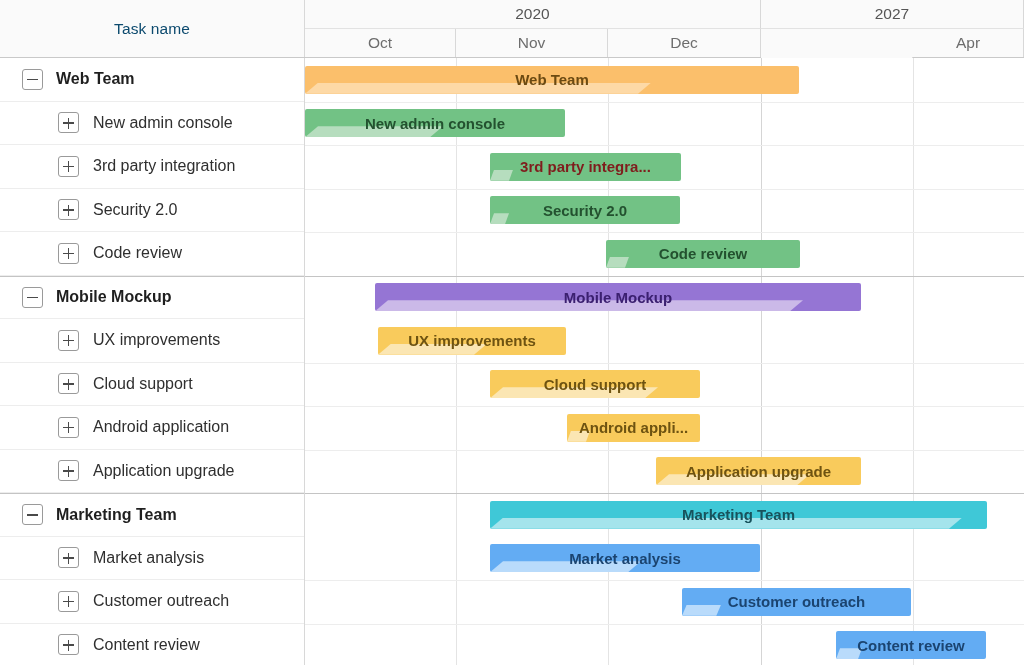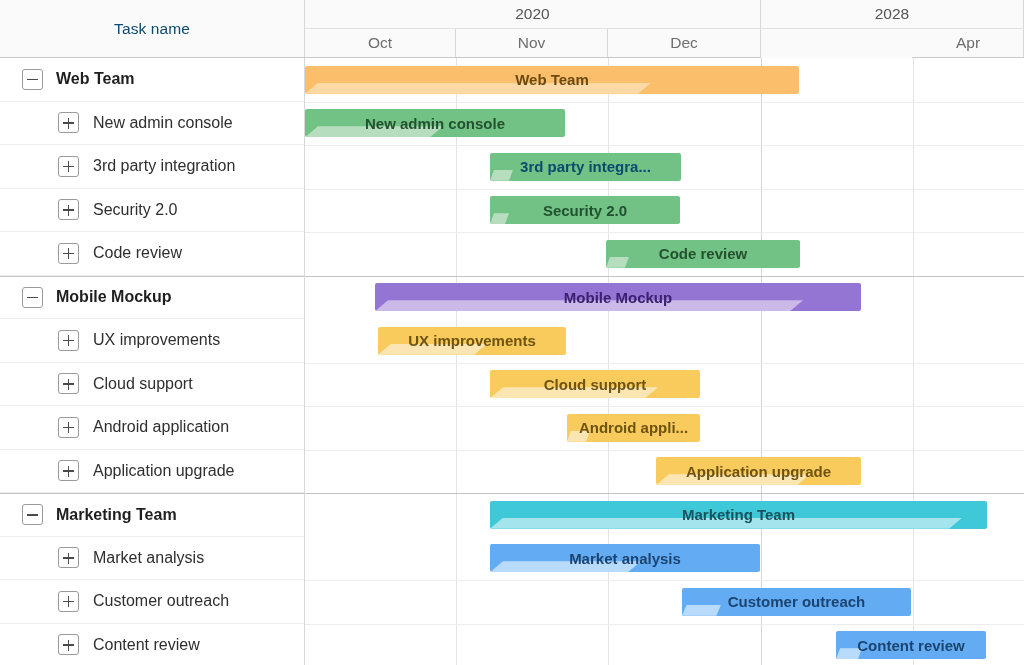--- a/index.html
+++ b/index.html
@@ -218,21 +218,21 @@
 <body>
 
 <div class="gantt">
 
   <div class="header">
     <div class="hdr-taskcol">
       <span>Task name</span>
     </div>
     <div class="hdr-years" id="hdr-years">
         <div class="hdr-year" style="left: 0px; width: 456px;">2020</div>
-        <div class="hdr-year" style="left: 456px; width: 263px;">2028</div>
+        <div class="hdr-year" style="left: 456px; width: 263px;">2027</div>
       </div>
     <div class="hdr-months" id="hdr-months">
         <div class="hdr-month" style="left: 0px; width: 151px;">Oct</div>
         <div class="hdr-month" style="left: 151px; width: 152px;">Nov</div>
         <div class="hdr-month" style="left: 303px; width: 153px;">Dec</div>
         <div class="hdr-month" style="left: 456px; width: 152px; margin-top: 28px;">Jan</div>
         <div class="hdr-month" style="left: 608px; width: 111px;">Apr</div>
       </div>
   </div>
 
@@ -320,21 +320,21 @@
         </div>
       </div>
       <div class="bar" style="left: 0px; width: 260px; top: 51.25px; background: rgb(114, 194, 133);">
         <div class="progress" style="width: 138px; background: rgb(182, 221, 190); clip-path: polygon(13px 0px, 100% 0px, calc(100% - 13px) 100%, 0px 100%);"></div>
         <div class="label" style="color: rgb(35, 81, 47);">
           <span>New admin console</span>
         </div>
       </div>
       <div class="bar" style="left: 185px; width: 191px; top: 94.75px; background: rgb(114, 194, 133);">
         <div class="progress" style="width: 23px; background: rgb(182, 221, 190); clip-path: polygon(4px 0px, 100% 0px, calc(100% - 4px) 100%, 0px 100%);"></div>
-        <div class="label" style="color: #0c4a6e;">
+        <div class="label" style="color: #7f1d1d;">
           <span>3rd party integra...</span>
         </div>
       </div>
       <div class="bar" style="left: 185px; width: 190px; top: 138.25px; background: rgb(114, 194, 133);">
         <div class="progress" style="width: 19px; background: rgb(182, 221, 190); clip-path: polygon(4px 0px, 100% 0px, calc(100% - 4px) 100%, 0px 100%);"></div>
         <div class="label" style="color: rgb(35, 81, 47);">
           <span>Security 2.0</span>
         </div>
       </div>
       <div class="bar" style="left: 301px; width: 194px; top: 181.75px; background: rgb(114, 194, 133);">

